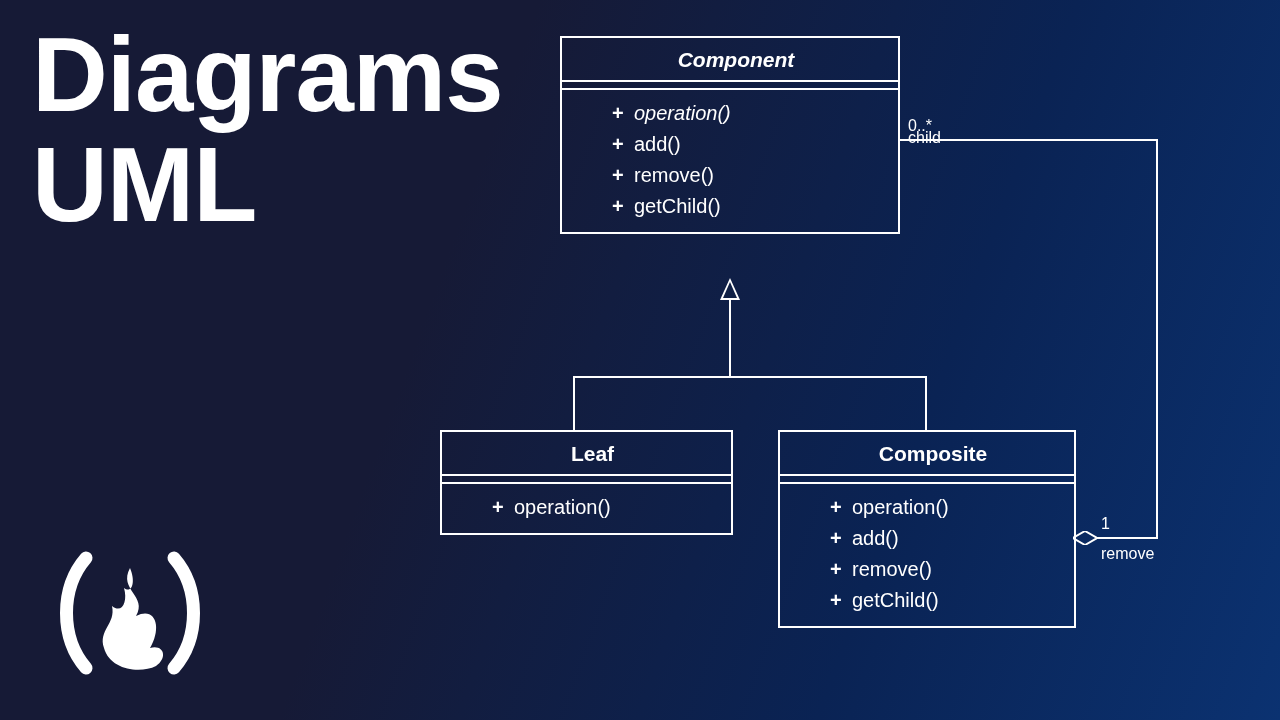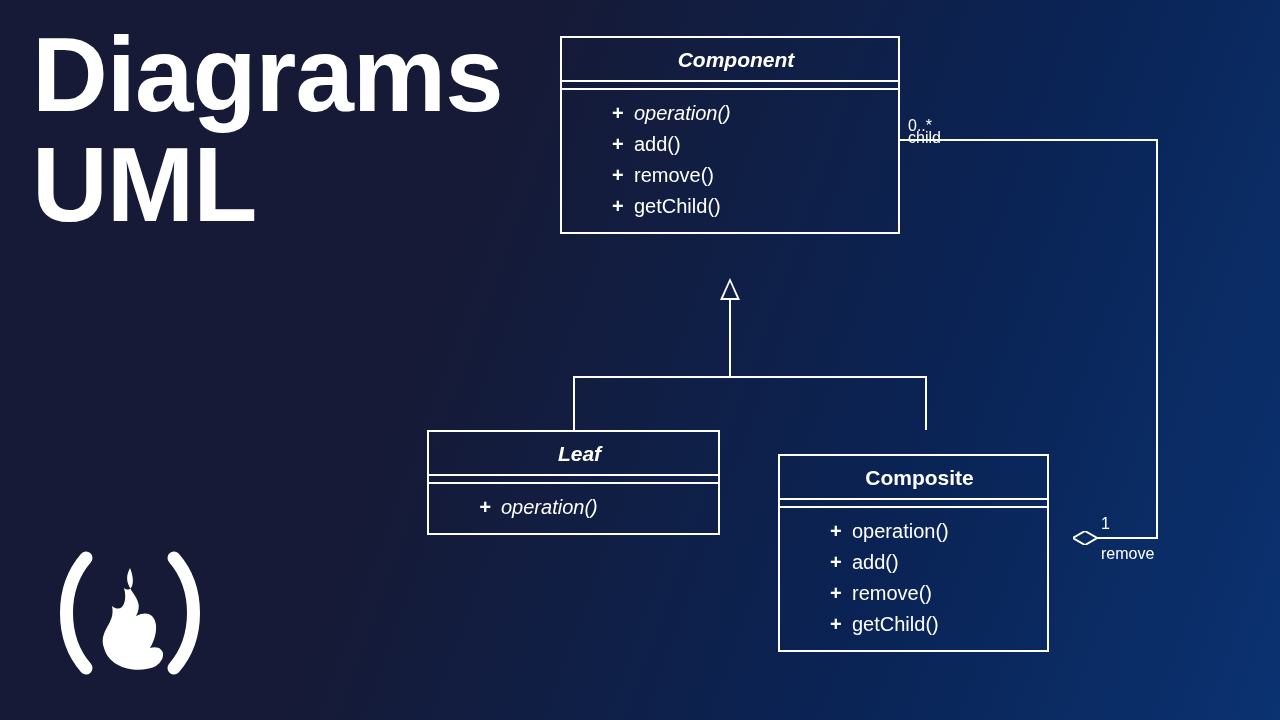--- a/index.html
+++ b/index.html
@@ -40,22 +40,22 @@
   .uml-divider { height: 8px; border-bottom: 2px solid #fff; }
   .uml-ops { padding: 8px 16px 10px 14px; margin-left: 36px; }
   .uml-op { font-size: 20px; line-height: 1.55; font-weight: 400; }
   .uml-op .vis { display: inline-block; width: 22px; font-weight: 700; }
   .uml-op.abstract .opname { font-style: italic; }
   .conn { position: absolute; background: #fff; }
   .label { position: absolute; font-size: 16px; color: #fff; line-height: 1.25; }
 
   
   #box-component { left: 560px; top: 36px;  width: 340px; }
-  #box-leaf      { left: 427px; top: 430px; width: 293px; font-style: italic; }
-  #box-composite { left: 778px; top: 454px; width: 271px; }
+  #box-leaf      { left: 440px; top: 430px; width: 293px; }
+  #box-composite { left: 778px; top: 430px; width: 298px; }
 
   
   .tri-inherit {
     position: absolute;
     left: 720px; 
     top: 278px;
     width: 0; height: 0;
     border-left: 10px solid transparent;
     border-right: 10px solid transparent;
     border-bottom: 22px solid transparent;

